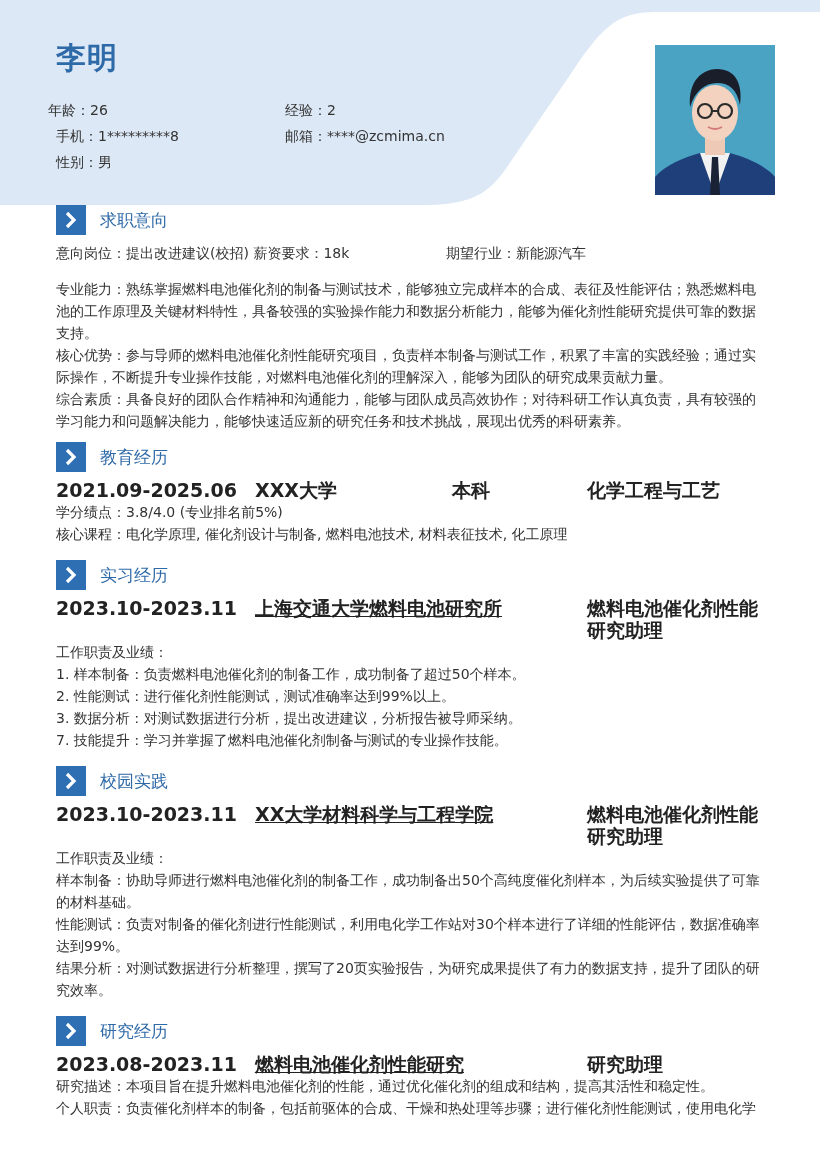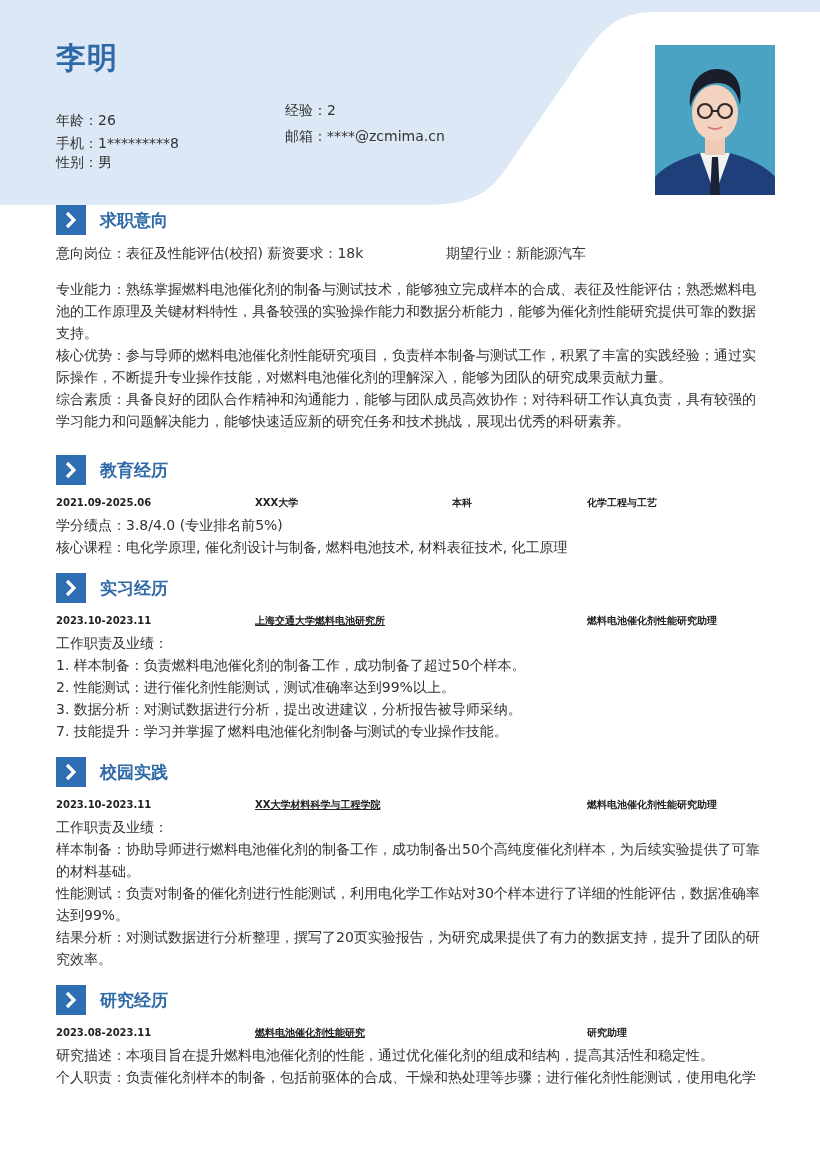--- a/index.html
+++ b/index.html
@@ -9,50 +9,50 @@
     .header-bg { position: absolute; left: 0; top: 0; width: 820px; height: 210px; z-index: 0; }
     .header { position: absolute; left: 0; top: 0; width: 820px; height: 205px; z-index: 1; }
     .name { position: absolute; left: 56px; top: 38px; font-size: 30px; font-weight: bold; color: #2f6aa8; letter-spacing: 1px; }
     .info { position: absolute; font-size: 14px; color: #333; line-height: 18px; white-space: nowrap; }
     .photo { position: absolute; left: 655px; top: 45px; width: 120px; height: 150px; overflow: hidden; }
 
     .content { position: absolute; left: 56px; top: 204px; width: 710px; z-index: 2; }
     .section { margin-bottom: 0; }
     .sec-head { display: flex; align-items: center; height: 32px; margin-bottom: 6px; }
     .sec-icon { width: 30px; height: 30px; background: #2e6fb3; display: flex; align-items: center; justify-content: center; flex: none; }
-    .sec-title { margin-left: 14px; font-size: 17px; font-weight: bold; color: #2f6aa8; }
+    .sec-title { margin-left: 14px; font-size: 17px; font-weight: normal; color: #2f6aa8; }
 
     .p { font-size: 14px; line-height: 22px; color: #333; }
-    .row { display: flex; font-size: 10px; line-height: 22px; font-weight: bold; color: #222; }
+    .row { display: flex; font-size: 19px; line-height: 22px; font-weight: bold; color: #222; }
     .col-date { width: 199px; flex: none; }
     .col-org { width: 197px; flex: none; }
     .col-deg { width: 135px; flex: none; }
     .col-role { width: 180px; flex: none; }
     .col-org-wide { width: 332px; flex: none; text-decoration: underline; }
 
     .intent { display: flex; font-size: 14px; line-height: 22px; }
     .intent .a { width: 390px; }
   </style>
 </head>
 <body>
 
 <svg class="header-bg" width="820" height="210" viewBox="0 0 820 210">
   <path d="M0,0 L820,0 L820,12 L655,12 C615,12 600,30 570,75 L505,170 C485,198 465,205 420,205 L0,205 Z" fill="#dce8f5"></path>
 </svg>
 
 <div class="header">
   <div class="name">李明</div>
 
-  <div class="info" style="left:56px; top:101px;margin-top:10px;">
+  <div class="info" style="left:48px; top:101px;">
     <span>年龄：</span><span>26</span>
   </div>
   <div class="info" style="left:285px; top:101px;">
     <span>经验：</span><span>2</span>
   </div>
-  <div class="info" style="left:56px; top:134px;">
+  <div class="info" style="left:56px; top:127px;">
     <span>手机：</span><span>1*********8</span>
   </div>
   <div class="info" style="left:285px; top:127px;">
     <span>邮箱：</span><span>****@zcmima.cn</span>
   </div>
   <div class="info" style="left:56px; top:153px;">
     <span>性别：</span><span>男</span>
   </div>
 
   <div class="photo">
@@ -86,29 +86,29 @@
     <div class="sec-head">
       <div class="sec-icon">
         <svg width="14" height="18" viewBox="0 0 14 18">
             <path d="M3,2 L10,9 L3,16" fill="none" stroke="#fff" stroke-width="3.2"></path>
           </svg>
       </div>
       <div class="sec-title">求职意向</div>
     </div>
     <div class="intent" style="margin-top:4px; margin-bottom:14px;">
       <div class="a">
-        <span>意向岗位：表征及性能评估(校招)</span>
+        <span>意向岗位：提出改进建议(校招)</span>
         <span>薪资要求：18k</span>
       </div>
       <div>期望行业：新能源汽车</div>
     </div>
   </div>
 
   <div class="section">
-    <div style="margin-bottom:22px;">
+    <div style="margin-bottom:9px;">
       <div class="p">专业能力：熟练掌握燃料电池催化剂的制备与测试技术，能够独立完成样本的合成、表征及性能评估；熟悉燃料电池的工作原理及关键材料特性，具备较强的实验操作能力和数据分析能力，能够为催化剂性能研究提供可靠的数据支持。</div>
       <div class="p">核心优势：参与导师的燃料电池催化剂性能研究项目，负责样本制备与测试工作，积累了丰富的实践经验；通过实际操作，不断提升专业操作技能，对燃料电池催化剂的理解深入，能够为团队的研究成果贡献力量。</div>
       <div class="p">综合素质：具备良好的团队合作精神和沟通能力，能够与团队成员高效协作；对待科研工作认真负责，具有较强的学习能力和问题解决能力，能够快速适应新的研究任务和技术挑战，展现出优秀的科研素养。</div>
     </div>
   </div>
 
   <div class="section">
     <div class="sec-head">
       <div class="sec-icon">
         <svg width="14" height="18" viewBox="0 0 14 18">

